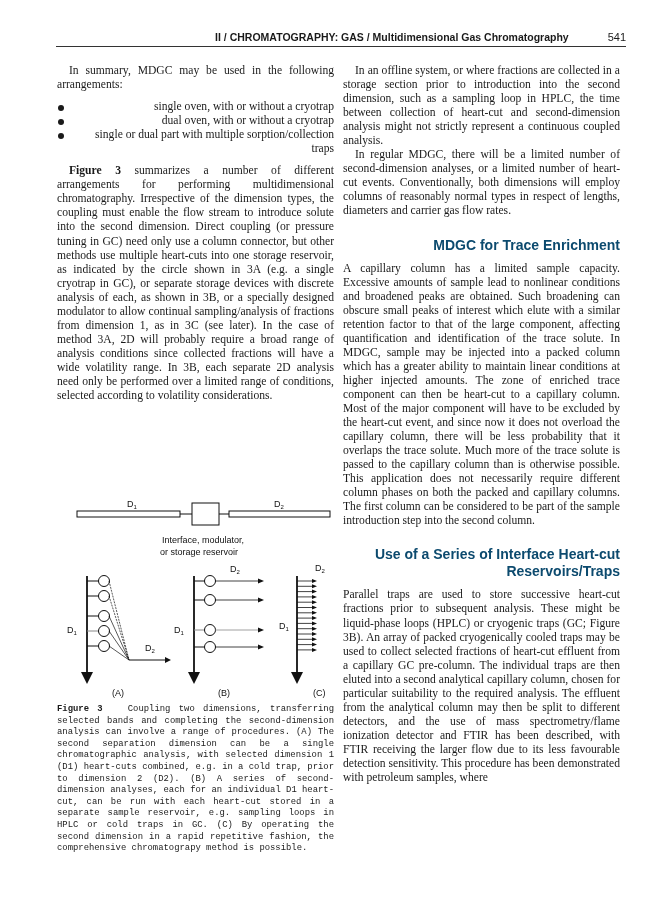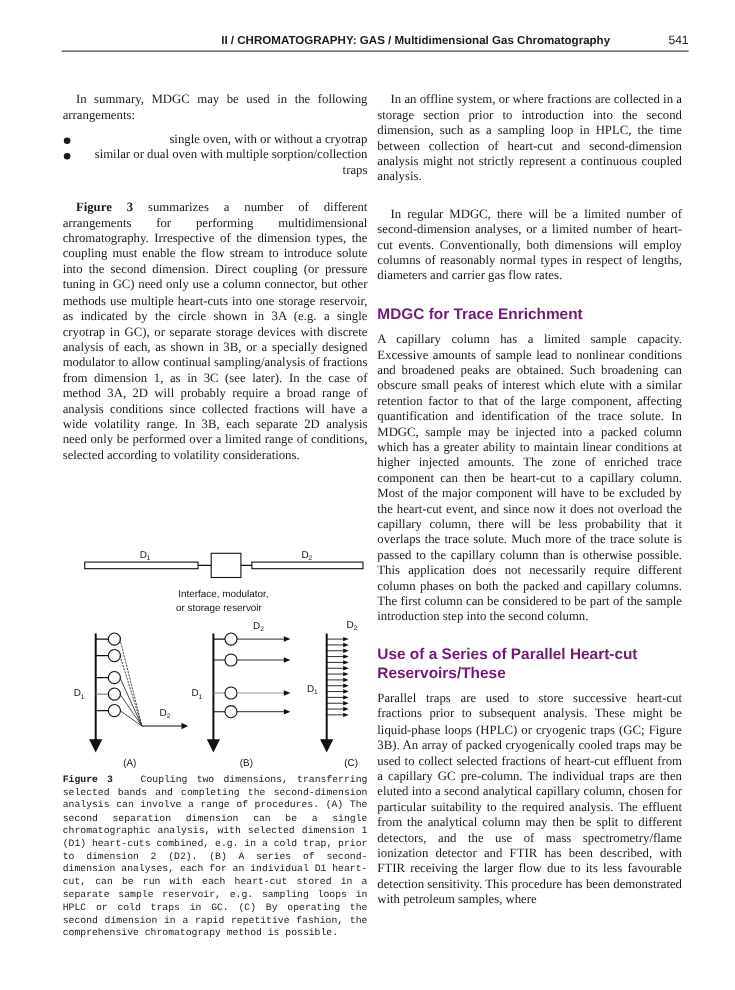--- a/index.html
+++ b/index.html
@@ -1,49 +1,50 @@
 <!DOCTYPE html>
 <html><head>
 <meta charset="utf-8">
 <style>
   html, body { margin: 0; padding: 0; background: #ffffff; }
   body { width: 668px; height: 900px; position: relative; overflow: hidden; color: #1a1a1a; }
   .header {
     position: absolute; left: 56px; top: 28px; width: 570px; height: 18px;
     border-bottom: 1px solid #333;
     font-family: "Liberation Sans", sans-serif; font-weight: bold; font-size: 10.5px;
-    display: flex; justify-content: flex-end; align-items: center; gap: 28px;
+    display: flex; justify-content: flex-end; align-items: center; gap: 14px;
   }
   .header .pg { font-weight: normal; font-size: 11px; padding-left: 25px; }
   .col { position: absolute; top: 64px; width: 277px; font-family: "Liberation Serif", serif; font-size: 11.6px; line-height: 14.05px; text-align: justify; hyphens: none; }
   .col.left { left: 57px; }
   .col.right { left: 343px; }
   p { margin: 0; }
-  .indent { text-indent: 12px; margin-top: 20px; }
+  .indent { text-indent: 12px; }
   ul.bullets { list-style: none; margin: 8px 0 8px 0; padding: 0; }
   ul.bullets li { position: relative; padding-left: 13px; text-align: right; }
   ul.bullets li::before { content: ""; position: absolute; left: 1px; top: 5px; width: 6px; height: 6px; border-radius: 50%; background: #1a1a1a; }
-  h2 { font-family: "Liberation Sans", sans-serif; font-weight: bold; font-size: 14px; line-height: 17px; margin: 18px 0 8px 0; color: #701a75; text-align: left; }
+  h2 { font-family: "Liberation Sans", sans-serif; font-weight: bold; font-size: 14px; line-height: 17px; margin: 18px 0 8px 0; color: #0c4a6e; text-align: right; }
   .figure { position: absolute; left: 57px; top: 496px; width: 280px; height: 205px; }
   .caption { position: absolute; left: 57px; top: 704px; width: 277px; font-family: Liberation Mono, monospace; font-size: 8.9px; line-height: 11.6px; text-align: justify; }
   .caption b { font-weight: bold; }
 </style>
 </head>
 <body>
 
 <div class="header">
   <span>II / CHROMATOGRAPHY: GAS / Multidimensional Gas Chromatography</span>
   <span class="pg">541</span>
 </div>
 
 <div class="col left">
   <p class="indent">In summary, MDGC may be used in the following arrangements:</p>
   <ul class="bullets">
     <li>single oven, with or without a cryotrap</li>
-    <li>similar or dual oven with multiple sorption/collection traps</li>
+    <li>dual oven, with or without a cryotrap</li>
+    <li>single or dual part with multiple sorption/collection traps</li>
   </ul>
   <p class="indent"><b>Figure 3</b><span> summarizes a number of different arrangements for performing multidimensional chromatography. Irrespective of the dimension types, the coupling must enable the flow stream to introduce solute into the second dimension. Direct coupling (or pressure tuning in GC) need only use a column connector, but other methods use multiple heart-cuts into one storage reservoir, as indicated by the circle shown in 3A (e.g. a single cryotrap in GC), or separate storage devices with discrete analysis of each, as shown in 3B, or a specially designed modulator to allow continual sampling/analysis of fractions from dimension 1, as in 3C (see later). In the case of method 3A, 2D will probably require a broad range of analysis conditions since collected fractions will have a wide volatility range. In 3B, each separate 2D analysis need only be performed over a limited range of conditions, selected according to volatility considerations.</span></p>
 </div>
 
 <div class="figure">
   <svg width="280" height="205" viewBox="0 0 280 205" xmlns="http://www.w3.org/2000/svg">
     <g font-family="Liberation Sans, sans-serif" font-size="9" fill="#111">
 
       <rect x="20" y="15" width="103" height="6" fill="#fff" stroke="#111" stroke-width="1"></rect>
       <line x1="123" y1="18" x2="135" y2="18" stroke="#111" stroke-width="1"></line>
@@ -149,15 +150,15 @@
 
 <div class="caption">
   <b>Figure 3</b>&nbsp;&nbsp; <span>Coupling two dimensions, transferring selected bands and completing the second-dimension analysis can involve a range of procedures. (A) The second separation dimension can be a single chromatographic analysis, with selected dimension 1 (D1) heart-cuts combined, e.g. in a cold trap, prior to dimension 2 (D2). (B) A series of second-dimension analyses, each for an individual D1 heart-cut, can be run with each heart-cut stored in a separate sample reservoir, e.g. sampling loops in HPLC or cold traps in GC. (C) By operating the second dimension in a rapid repetitive fashion, the comprehensive chromatograpy method is possible.</span>
 </div>
 
 <div class="col right">
   <p class="indent">In an offline system, or where fractions are collected in a storage section prior to introduction into the second dimension, such as a sampling loop in HPLC, the time between collection of heart-cut and second-dimension analysis might not strictly represent a continuous coupled analysis.</p>
   <p class="indent">In regular MDGC, there will be a limited number of second-dimension analyses, or a limited number of heart-cut events. Conventionally, both dimensions will employ columns of reasonably normal types in respect of lengths, diameters and carrier gas flow rates.</p>
   <h2>MDGC for Trace Enrichment</h2>
   <p>A capillary column has a limited sample capacity. Excessive amounts of sample lead to nonlinear conditions and broadened peaks are obtained. Such broadening can obscure small peaks of interest which elute with a similar retention factor to that of the large component, affecting quantification and identification of the trace solute. In MDGC, sample may be injected into a packed column which has a greater ability to maintain linear conditions at higher injected amounts. The zone of enriched trace component can then be heart-cut to a capillary column. Most of the major component will have to be excluded by the heart-cut event, and since now it does not overload the capillary column, there will be less probability that it overlaps the trace solute. Much more of the trace solute is passed to the capillary column than is otherwise possible. This application does not necessarily require different column phases on both the packed and capillary columns. The first column can be considered to be part of the sample introduction step into the second column.</p>
-  <h2>Use of a Series of Parallel Heart-cut Reservoirs/These</h2>
+  <h2>Use of a Series of Interface Heart-cut Reservoirs/Traps</h2>
   <p>Parallel traps are used to store successive heart-cut fractions prior to subsequent analysis. These might be liquid-phase loops (HPLC) or cryogenic traps (GC; Figure 3B). An array of packed cryogenically cooled traps may be used to collect selected fractions of heart-cut effluent from a capillary GC pre-column. The individual traps are then eluted into a second analytical capillary column, chosen for particular suitability to the required analysis. The effluent from the analytical column may then be split to different detectors, and the use of mass spectrometry/flame ionization detector and FTIR has been described, with FTIR receiving the larger flow due to its less favourable detection sensitivity. This procedure has been demonstrated with petroleum samples, where</p>
 </div>
 
 </body></html>

